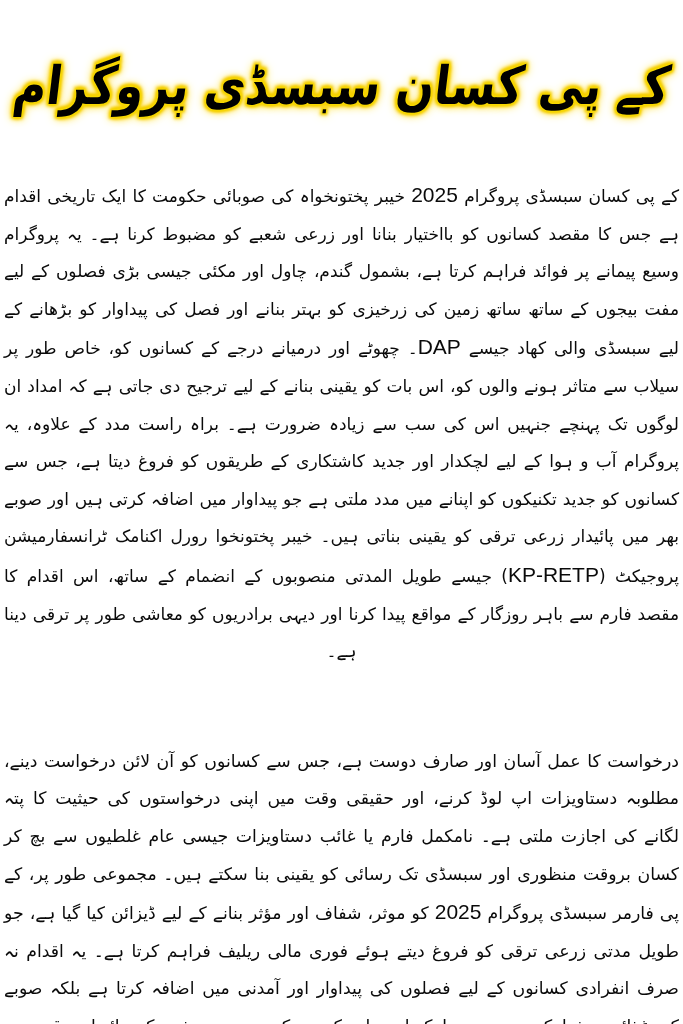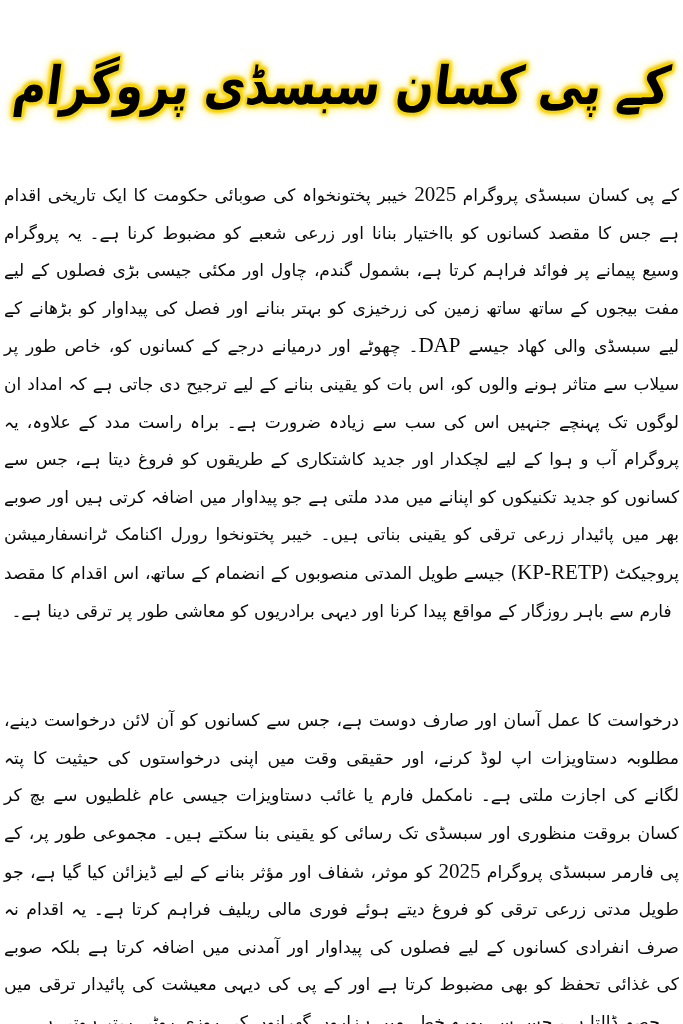--- a/index.html
+++ b/index.html
@@ -94,21 +94,21 @@
   }
 
   .para + .para {
     margin-top: 72px;
   }
 
   
   .latin {
     unicode-bidi: isolate;
     direction: ltr;
-    font-family: Liberation Serif, serif;
+    font-family: Liberation Sans, sans-serif;
     font-size: 21px;
   }
 </style>
 </head>
 <body>
 
 <div class="page">
 
   <div class="title-block">
     <h1 class="title-text" style="font-size: 45px;">کے پی کسان سبسڈی پروگرام</h1>

